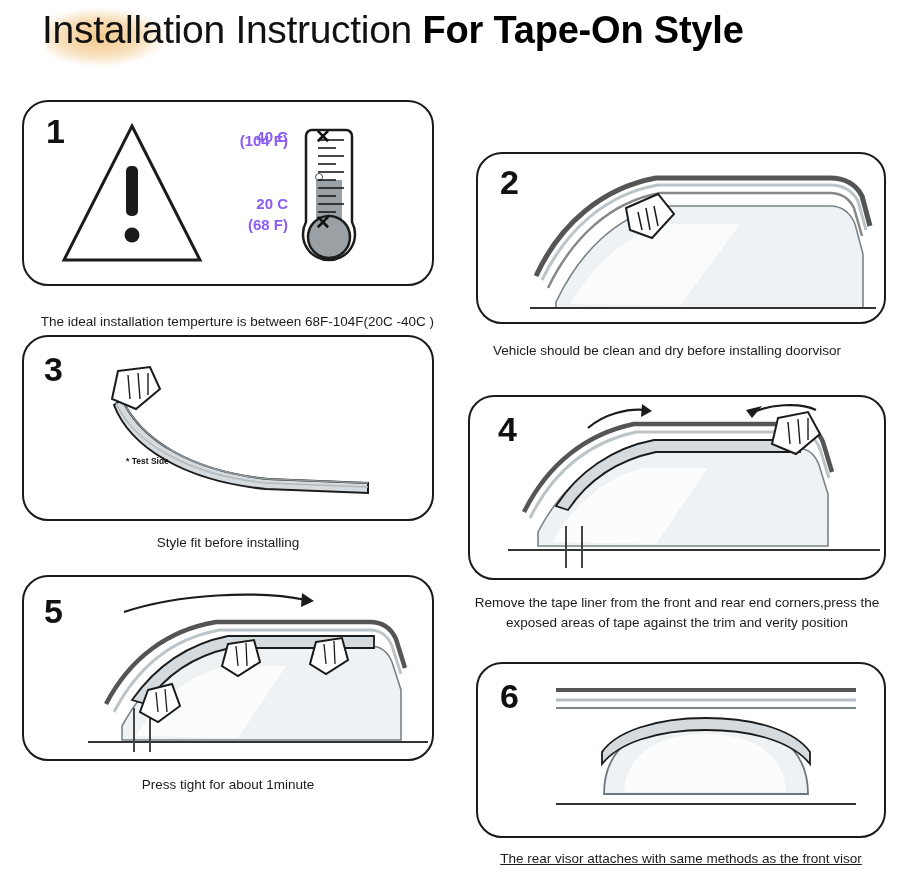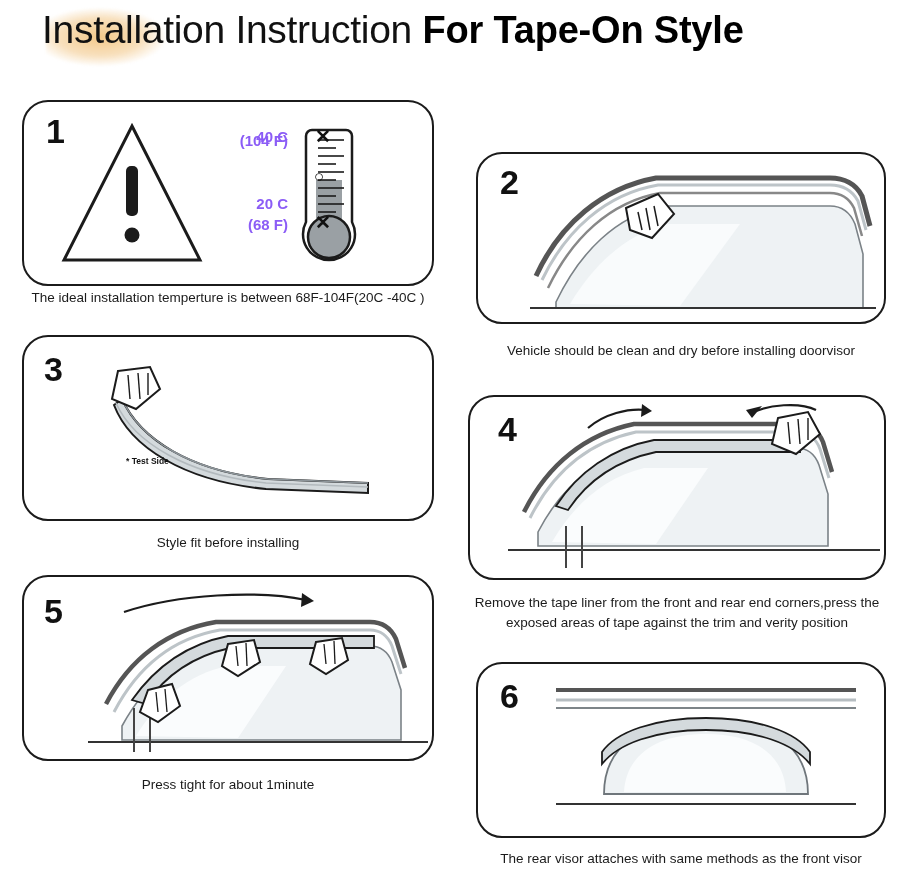--- a/index.html
+++ b/index.html
@@ -89,26 +89,26 @@
     white-space: nowrap;
     font-family: "Liberation Sans", sans-serif;
   }
   .mark {
     position: absolute;
     font-size: 19px;
     font-weight: bold;
     color: #111;
     font-family: "Liberation Sans", sans-serif;
   }
-  #cap1 { left: 22px; top: 288px; width: 412px; }
+  #cap1 { left: 22px; top: 312px; width: 412px; text-align: right; }
 
   
   #p2 { left: 476px; top: 152px; width: 410px; height: 172px; }
   #p2-num { left: 500px; top: 163px; }
-  #cap2 { left: 470px; top: 341px; width: 422px; }
+  #cap2 { left: 456px; top: 341px; width: 422px; }
 
   
   #p3 { left: 22px; top: 335px; width: 412px; height: 186px; }
   #p3-num { left: 44px; top: 350px; }
   #p3-backside {
     position: absolute;
     left: 126px; top: 456px;
     font-size: 8.5px;
     font-weight: bold;
     color: #111;
@@ -122,21 +122,21 @@
   #cap4 { left: 462px; top: 593px; width: 430px; }
 
   
   #p5 { left: 22px; top: 575px; width: 412px; height: 186px; }
   #p5-num { left: 44px; top: 592px; }
   #cap5 { left: 22px; top: 775px; width: 412px; }
 
   
   #p6 { left: 476px; top: 662px; width: 410px; height: 176px; }
   #p6-num { left: 500px; top: 677px; }
-  #cap6 { left: 466px; top: 849px; width: 430px; }
+  #cap6 { left: 466px; top: 849px; width: 430px; text-decoration: underline; }
 
   svg { display: block; }
   .abs-svg { position: absolute; }
 </style>
 </head>
 <body>
 
 <div id="header">
   <div id="header-glow"></div>
   <div id="title-line">

